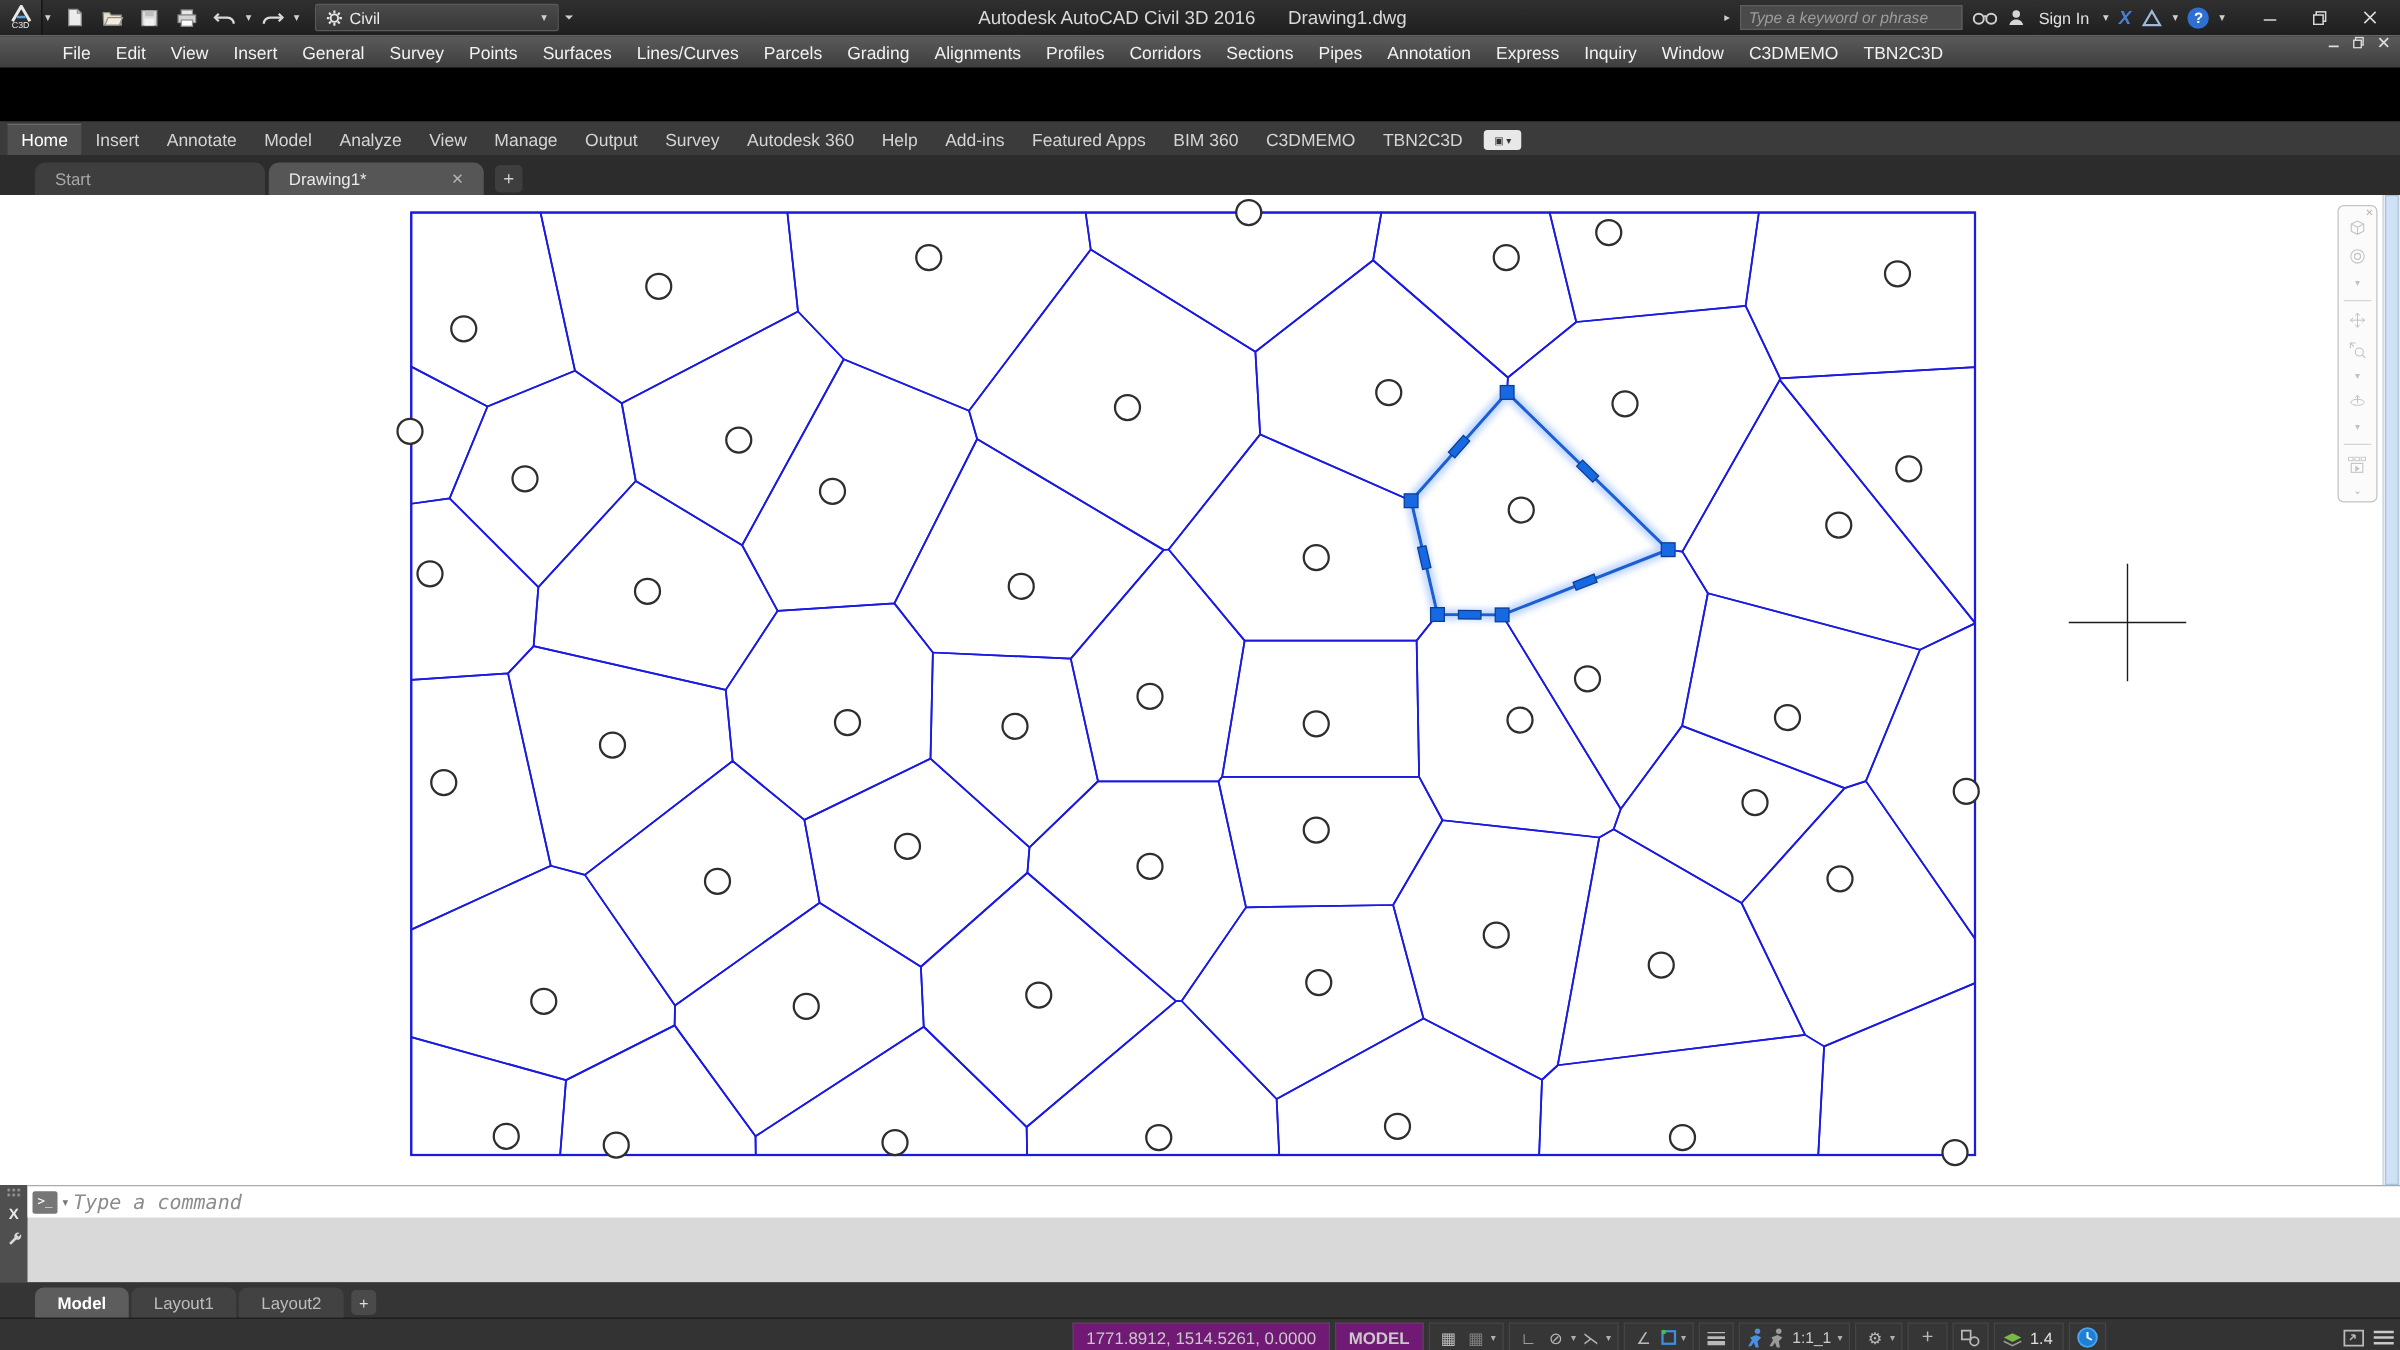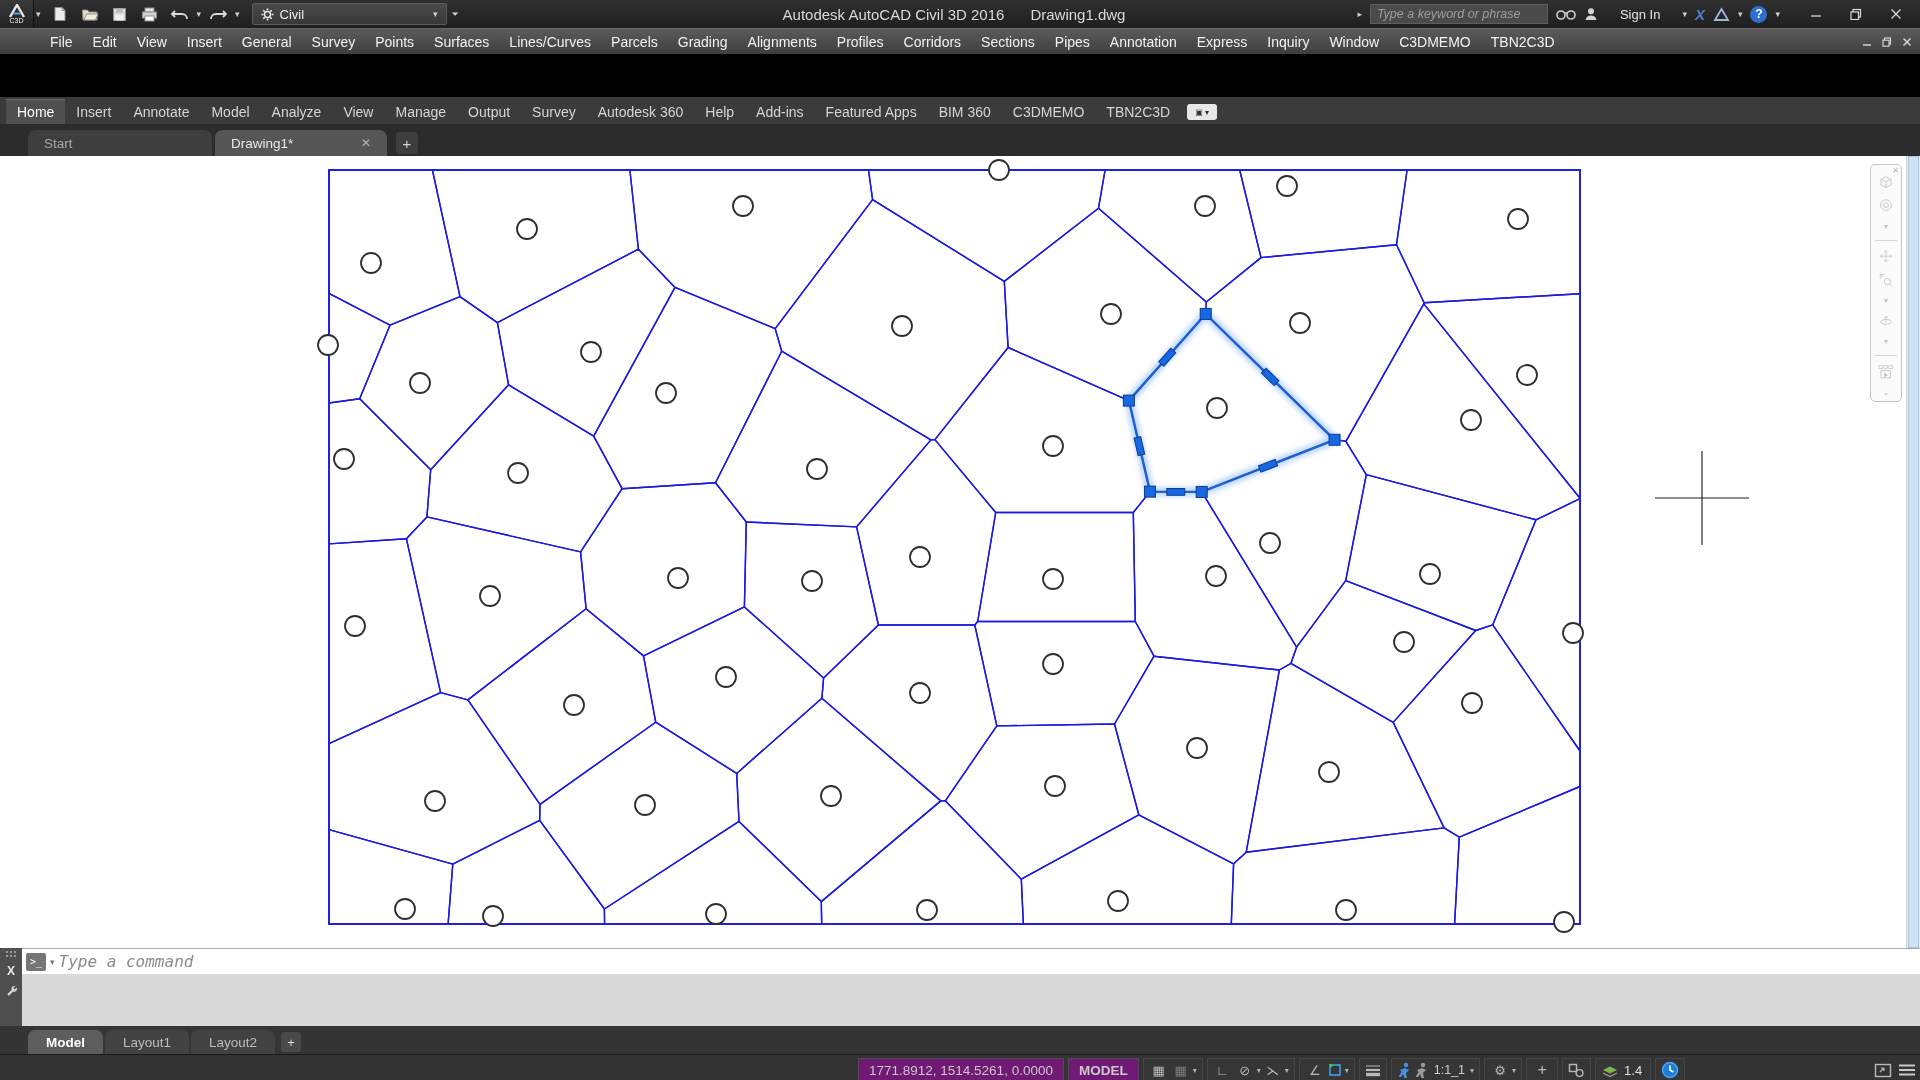--- a/index.html
+++ b/index.html
@@ -20,27 +20,27 @@
   .workspace { display:flex; align-items:center; gap:6px; background:linear-gradient(#4a4a4a,#383838);
     border:1px solid #5a5a5a; border-radius:2px; height:22px; padding:0 8px; margin-left:6px; width:195px; }
   .workspace .wlabel { font-size:13px; color:#eaeaea; flex:1; }
   .title-center { position:absolute; left:0; right:12px; text-align:center; font-size:15px;
     color:#d9d9d9; pointer-events:none; }
   .title-center .doc { margin-left:26px; }
   .tb-right { margin-left:auto; display:flex; align-items:center; gap:8px; padding-right:4px; }
   .searchbox { width:178px; height:20px; background:#4a4a4a; border:1px solid #5e5e5e;
     display:flex; align-items:center; padding:0 6px; }
   .searchbox .ph { font-size:12.5px; font-style:italic; color:#9d9d9d; }
-  .signin { display:flex; align-items:center; gap:22px; font-size:13px; color:#e3e3e3; }
+  .signin { display:flex; align-items:center; gap:11px; font-size:13px; color:#e3e3e3; }
   .winbtns { display:flex; margin-left:8px; }
   .winbtn { width:40px; height:26px; display:flex; align-items:center; justify-content:center; }
 
   
   .menubar { height:26px; background:linear-gradient(#5b5b5b,#3e3e3e); display:flex;
-    align-items:center; padding-left:40px; flex:0 0 26px; border-top:1px solid #666; }
+    align-items:flex-start; padding-left:40px; flex:0 0 26px; border-top:1px solid #666; }
   .menu-item { color:#f2f2f2; font-size:14px; padding:0 10px; height:100%;
     display:flex; align-items:center; white-space:nowrap; }
   .mwin { margin-left:auto; display:flex; gap:10px; padding-right:8px; align-items:center; }
 
   
   .ribbontabs { height:27px; background:#3b3b3b; display:flex; align-items:flex-end;
     padding-left:6px; flex:0 0 27px;margin-top:43px; }
   .rtab { color:#d5d5d5; font-size:14px; padding:4px 11px; white-space:nowrap; }
   .rtab.active { background:#4f4f4f; color:#fff; border-top:1px solid #6a6a6a; }
   .ribbon-toggle { margin-left:6px; margin-bottom:4px; width:30px; height:16px; background:#e8e8e8;

